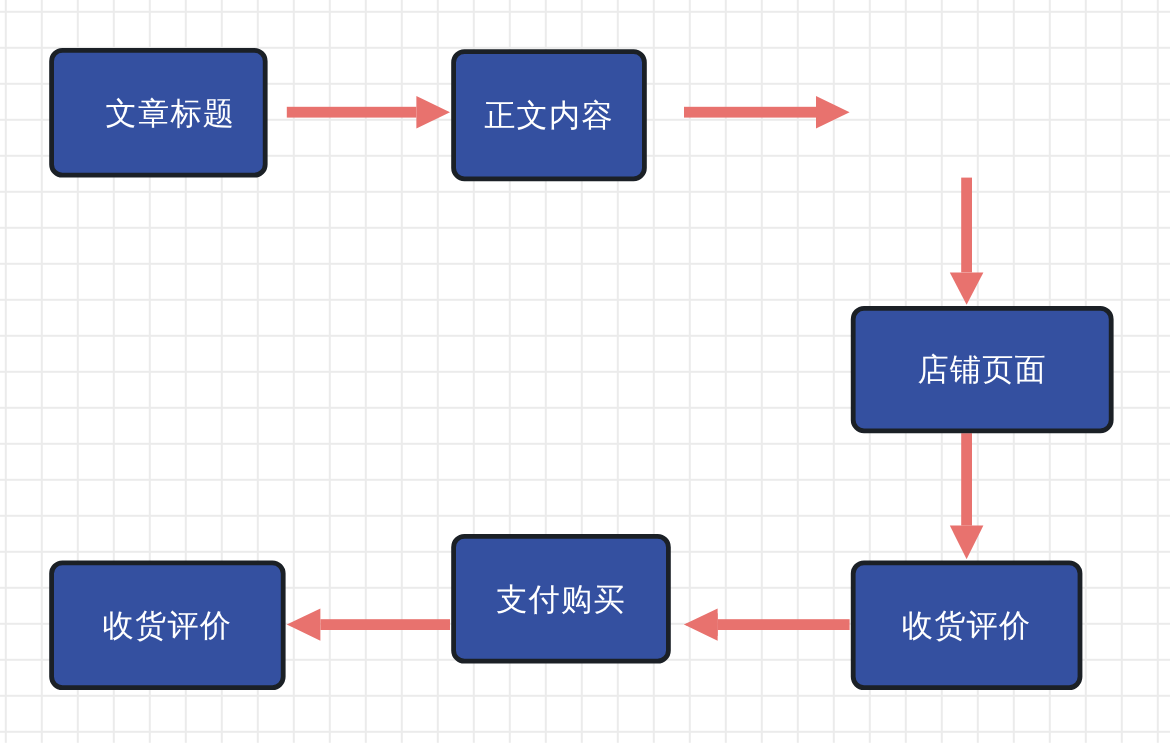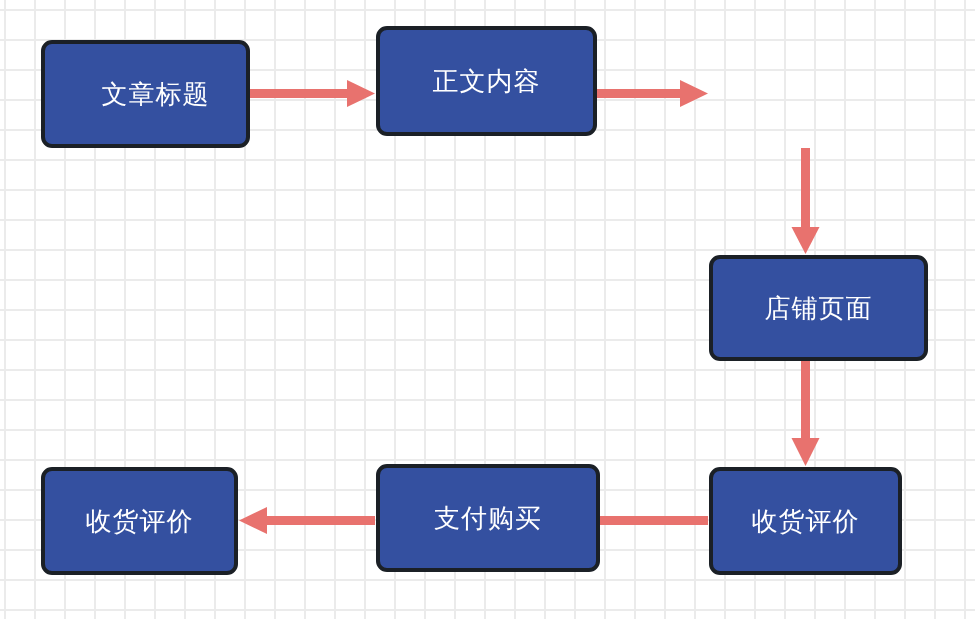--- a/index.html
+++ b/index.html
@@ -88,38 +88,38 @@
       <polygon points="598,511 570,520.5 598,530" fill="#e8726e"></polygon>
       <polygon points="598,507 570,520.5 598,534" fill="#e8726e"></polygon>
     </g>
 
     <g>
       <rect x="267" y="516" width="108" height="9" fill="#e8726e"></rect>
       <polygon points="267,507 239,520.5 267,534" fill="#e8726e"></polygon>
     </g>
   </svg>
 
-  <div class="node" style="left:41px; top:40px; width:209px; height:108px;padding-left:20px;">
+  <div class="node" style="left:41px; top:40px; width:182px; height:108px;padding-left:20px;">
     <span class="node-label">文章标题</span>
   </div>
 
-  <div class="node" style="left:376px; top:26px; width:221px; height:110px;">
+  <div class="node" style="left:376px; top:41px; width:163px; height:110px;">
     <span class="node-label">正文内容</span>
   </div>
 
 
   <div class="node" style="left:709px; top:255px; width:219px; height:106px;">
     <span class="node-label">店铺页面</span>
   </div>
 
   <div class="node" style="left:709px; top:467px; width:193px; height:108px;">
     <span class="node-label">收货评价</span>
   </div>
 
-  <div class="node" style="left:376px; top:464px; width:224px; height:108px;">
+  <div class="node" style="left:376px; top:445px; width:183px; height:108px;">
     <span class="node-label">支付购买</span>
   </div>
 
   <div class="node" style="left:41px; top:467px; width:197px; height:108px;">
     <span class="node-label">收货评价</span>
   </div>
 
 </div>
 
 </body></html>

